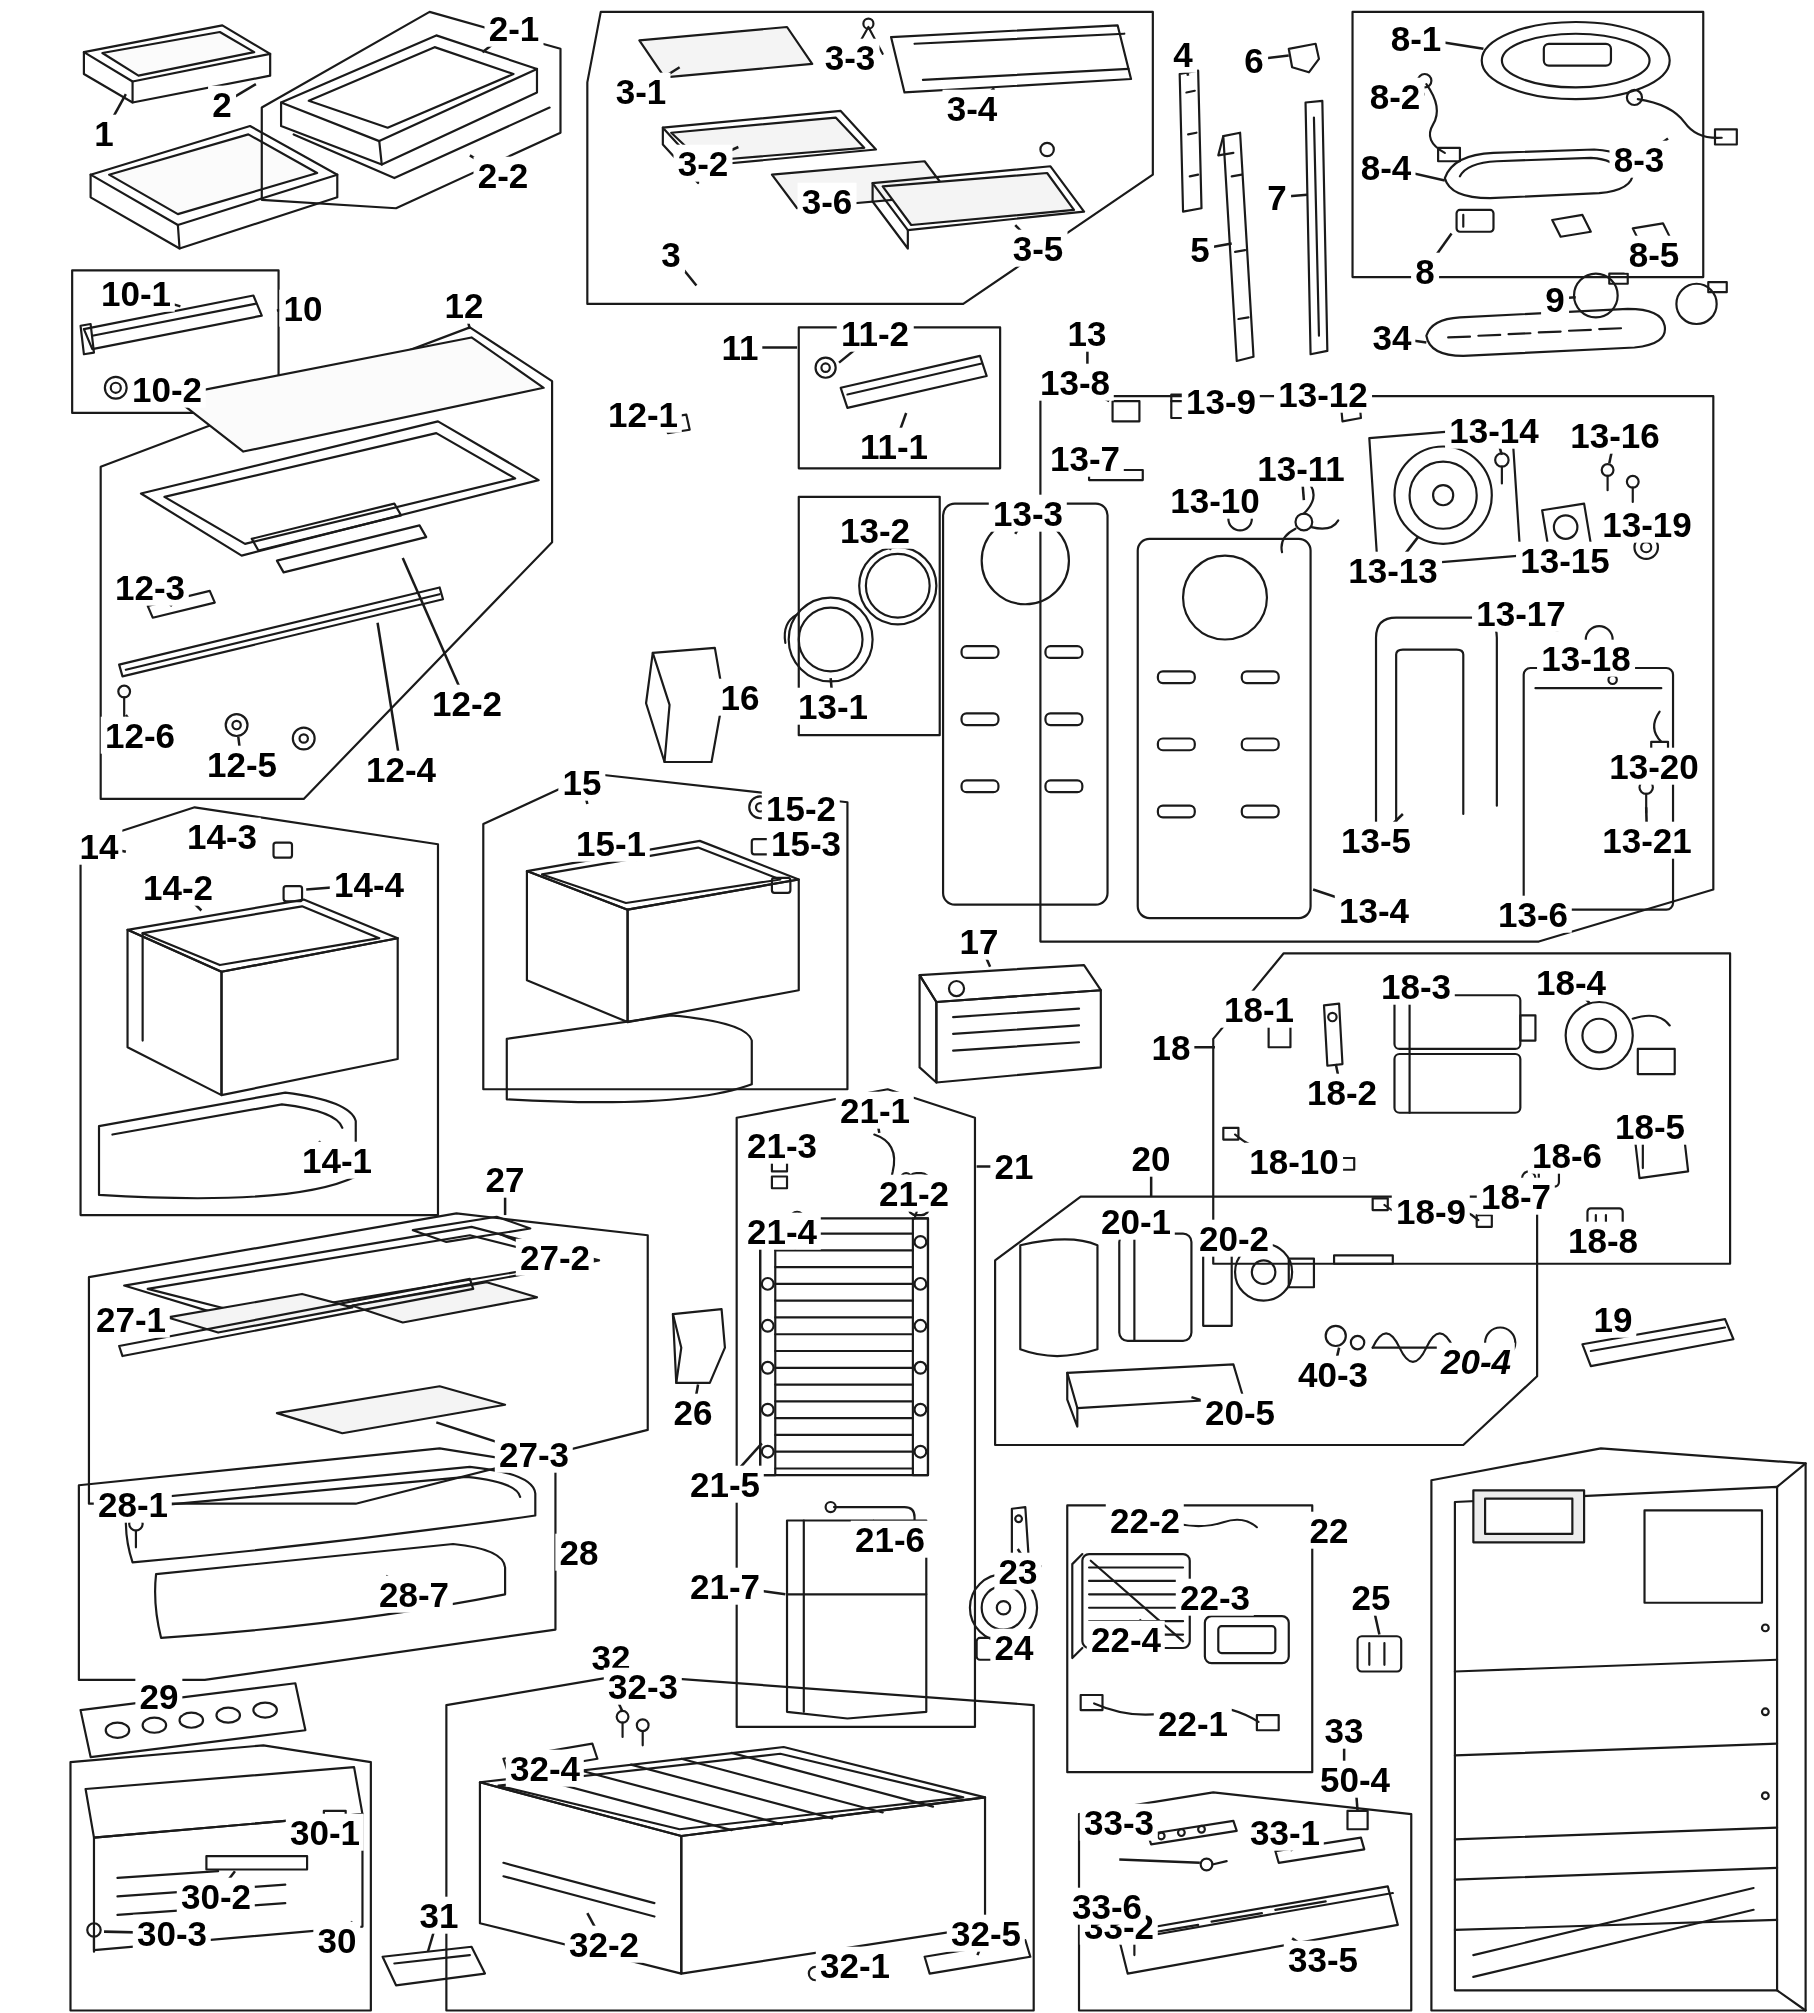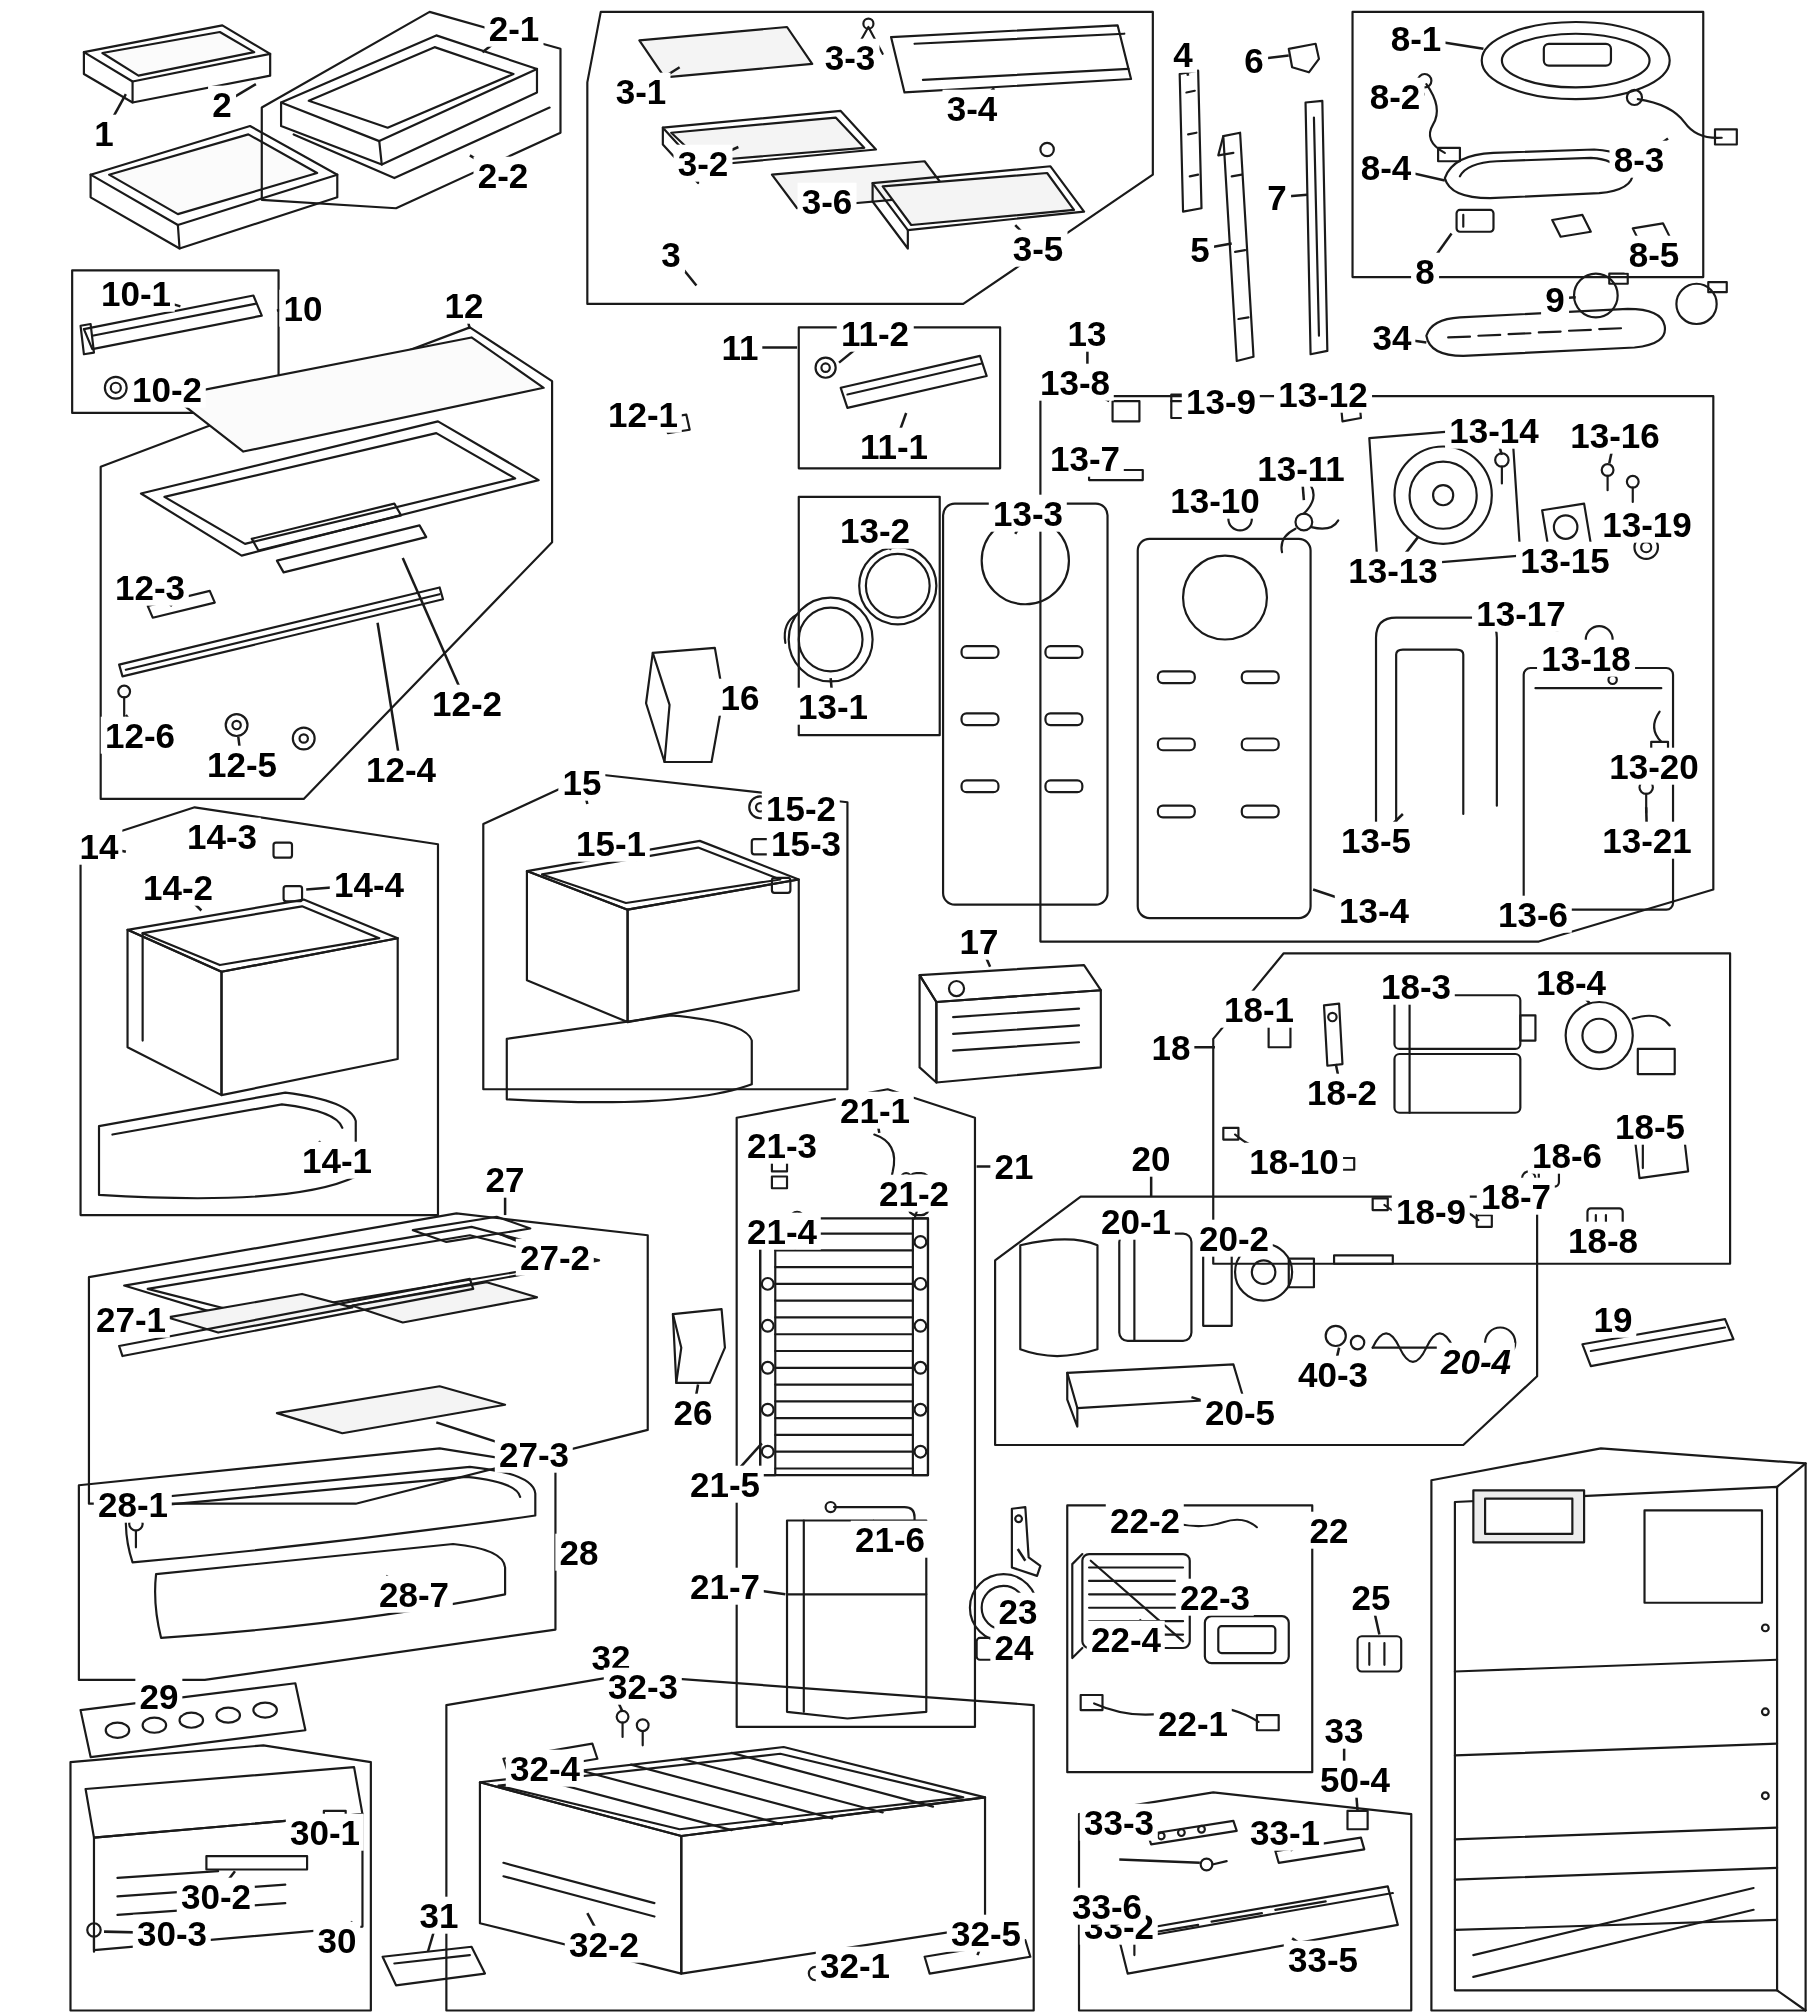--- a/index.html
+++ b/index.html
@@ -902,21 +902,21 @@
       <div class="callout" style="left: 782px; top: 1145px;">21-3</div>
       <div class="callout" style="left: 782px; top: 1231px;">21-4</div>
       <div class="callout" style="left: 725px; top: 1484px;">21-5</div>
       <div class="callout" style="left: 890px; top: 1539px;">21-6</div>
       <div class="callout" style="left: 725px; top: 1586px;">21-7</div>
       <div class="callout" style="left: 1329px; top: 1530px;">22</div>
       <div class="callout" style="left: 1193px; top: 1723px;">22-1</div>
       <div class="callout" style="left: 1145px; top: 1520px;">22-2</div>
       <div class="callout" style="left: 1215px; top: 1597px;">22-3</div>
       <div class="callout" style="left: 1126px; top: 1639px;">22-4</div>
-      <div class="callout" style="left: 1018px; top: 1571px; margin-top: 40px;">23</div>
+      <div class="callout" style="left: 1018px; top: 1571px;">23</div>
       <div class="callout" style="left: 1014px; top: 1647px;">24</div>
       <div class="callout" style="left: 1371px; top: 1597px;">25</div>
       <div class="callout" style="left: 693px; top: 1412px;">26</div>
       <div class="callout" style="left: 505px; top: 1179px;">27</div>
       <div class="callout" style="left: 131px; top: 1319px;">27-1</div>
       <div class="callout" style="left: 555px; top: 1257px;">27-2</div>
       <div class="callout" style="left: 534px; top: 1454px;">27-3</div>
       <div class="callout" style="left: 579px; top: 1552px;">28</div>
       <div class="callout" style="left: 133px; top: 1504px;">28-1</div>
       <div class="callout" style="left: 414px; top: 1594px;">28-7</div>

